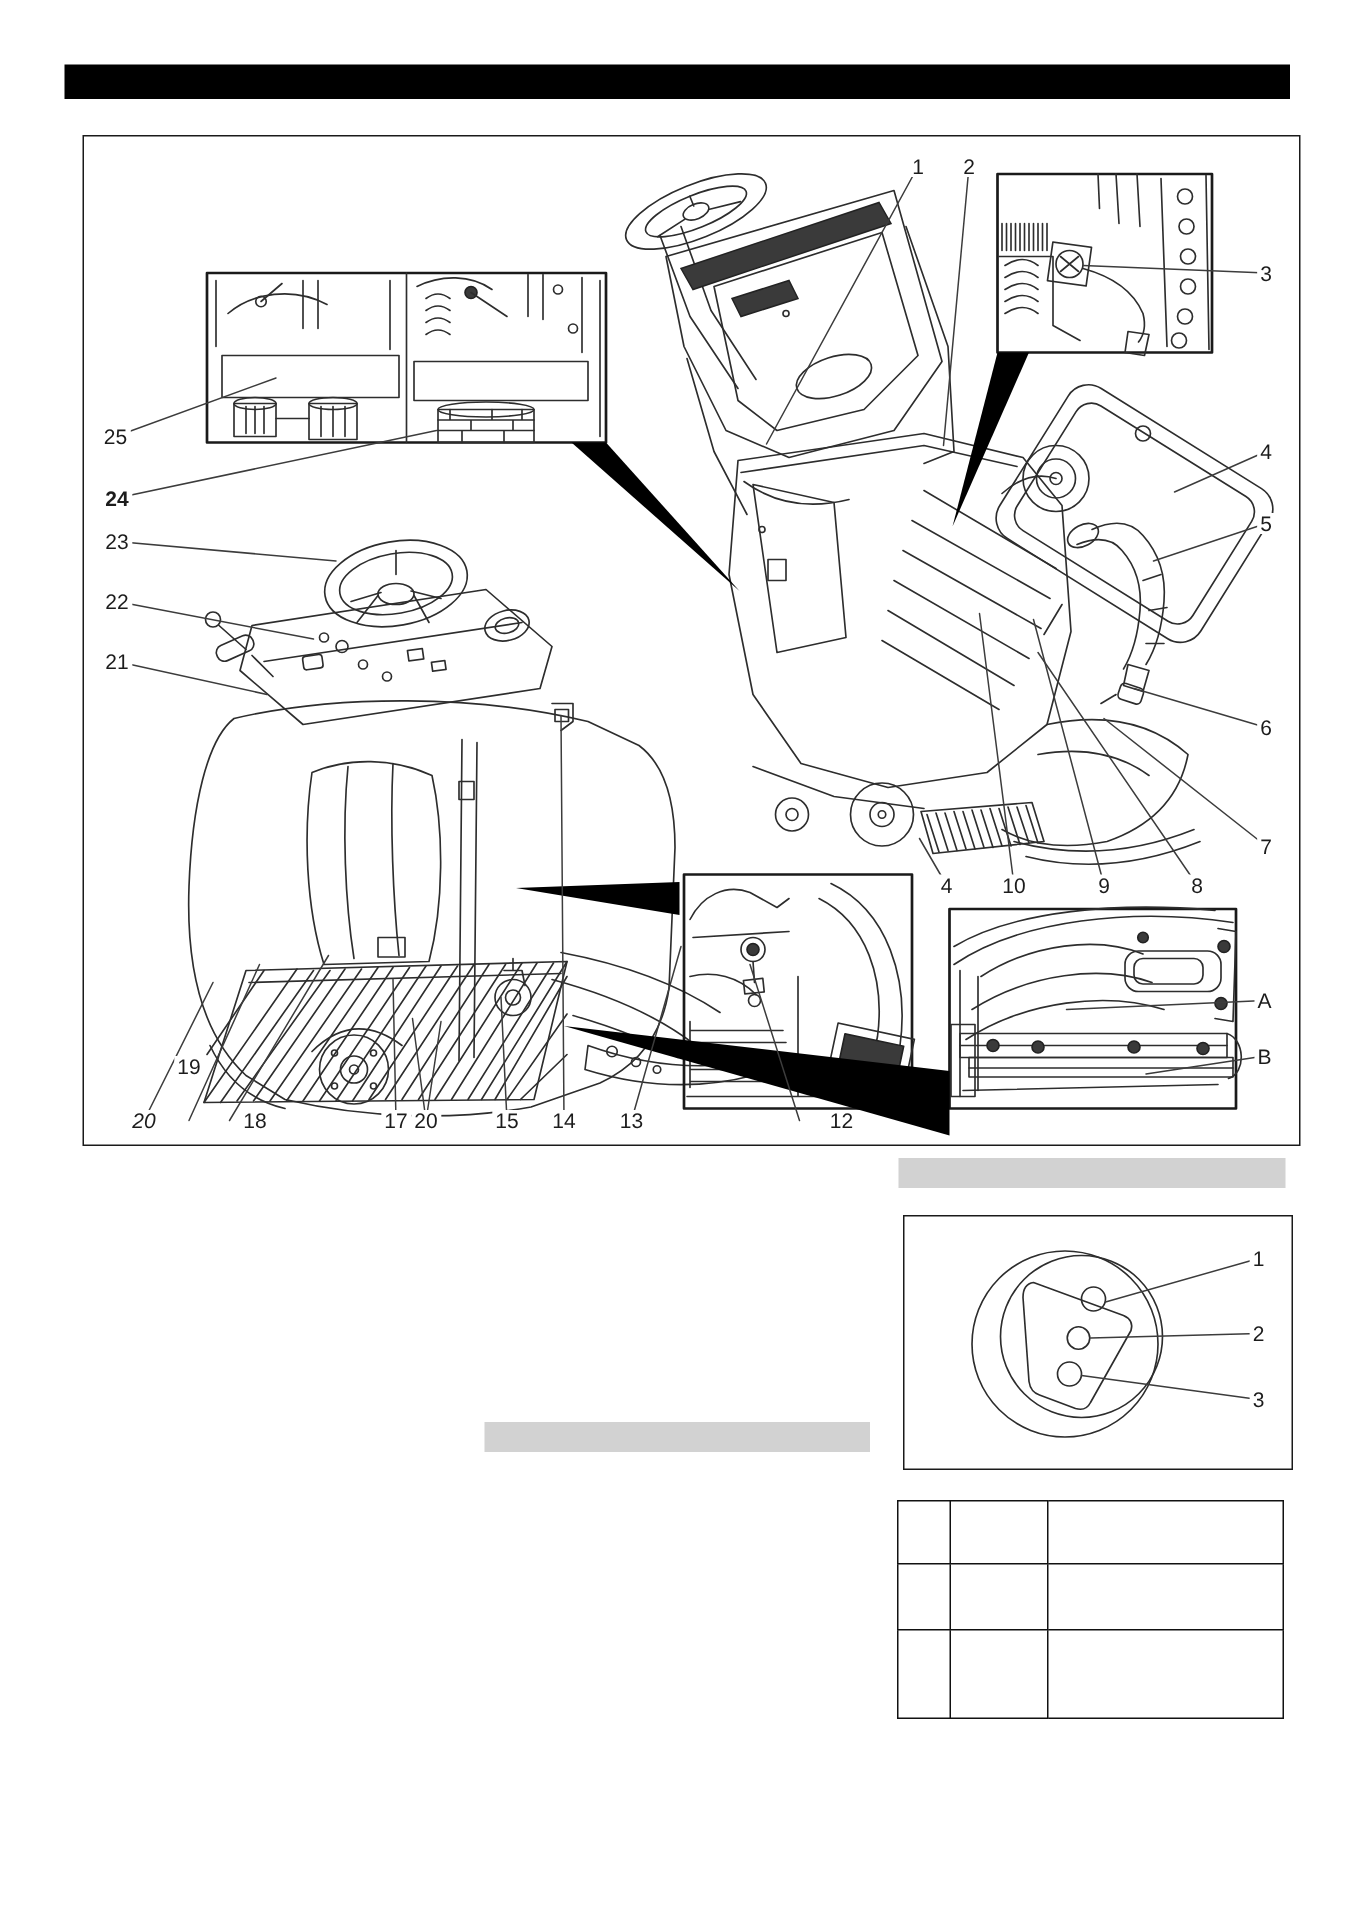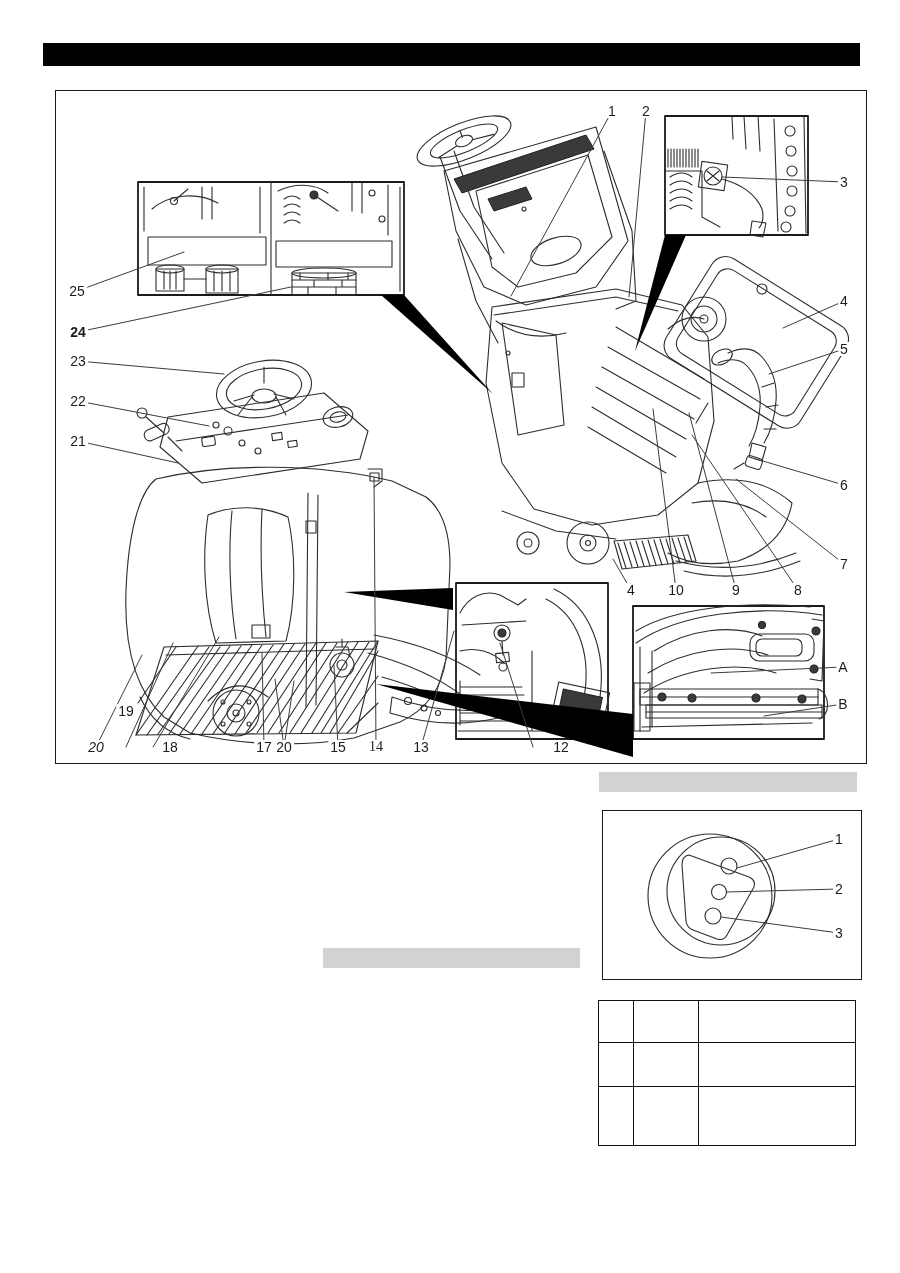--- a/index.html
+++ b/index.html
@@ -285,21 +285,21 @@
       <span class="callout" data-name="callout-label-4" style="left: 788px; top: 210px;">4</span>
       <span class="callout" data-name="callout-label-5" style="left: 788px; top: 258px;">5</span>
       <span class="callout" data-name="callout-label-6" style="left: 788px; top: 394px;">6</span>
       <span class="callout" data-name="callout-label-7" style="left: 788px; top: 473px;">7</span>
       <span class="callout" data-name="callout-label-8" style="left: 742px; top: 499px;">8</span>
       <span class="callout" data-name="callout-label-9" style="left: 680px; top: 499px;">9</span>
       <span class="callout" data-name="callout-label-10" style="left: 620px; top: 499px;">10</span>
       <span class="callout" data-name="callout-label-11" style="left: 575px; top: 499px;">4</span>
       <span class="callout" data-name="callout-label-12" style="left: 505px; top: 656px;">12</span>
       <span class="callout" data-name="callout-label-13" style="left: 365px; top: 656px;">13</span>
-      <span class="callout" data-name="callout-label-14" style="left: 320px; top: 656px; font-family: Liberation Serif, serif;">14</span>
+      <span class="callout" data-name="callout-label-14" style="left: 320px; top: 656px;">14</span>
       <span class="callout" data-name="callout-label-15" style="left: 282px; top: 656px;">15</span>
       <span class="callout" data-name="callout-label-16" style="left: 228px; top: 656px;">20</span>
       <span class="callout" data-name="callout-label-17" style="left: 208px; top: 656px;">17</span>
       <span class="callout" data-name="callout-label-18" style="left: 97px; top: 656px; margin-left: 17px;">18</span>
       <span class="callout" data-name="callout-label-19" style="left: 70px; top: 620px;">19</span>
       <span class="callout" data-name="callout-label-20" style="left: 40px; top: 656px; font-style: italic;">20</span>
       <span class="callout" data-name="callout-label-21" style="left: 22px; top: 350px;">21</span>
       <span class="callout" data-name="callout-label-22" style="left: 22px; top: 310px;">22</span>
       <span class="callout" data-name="callout-label-23" style="left: 22px; top: 270px;">23</span>
       <span class="callout" data-name="callout-label-24" style="left: 22px; top: 241px; font-weight: bold;">24</span>

